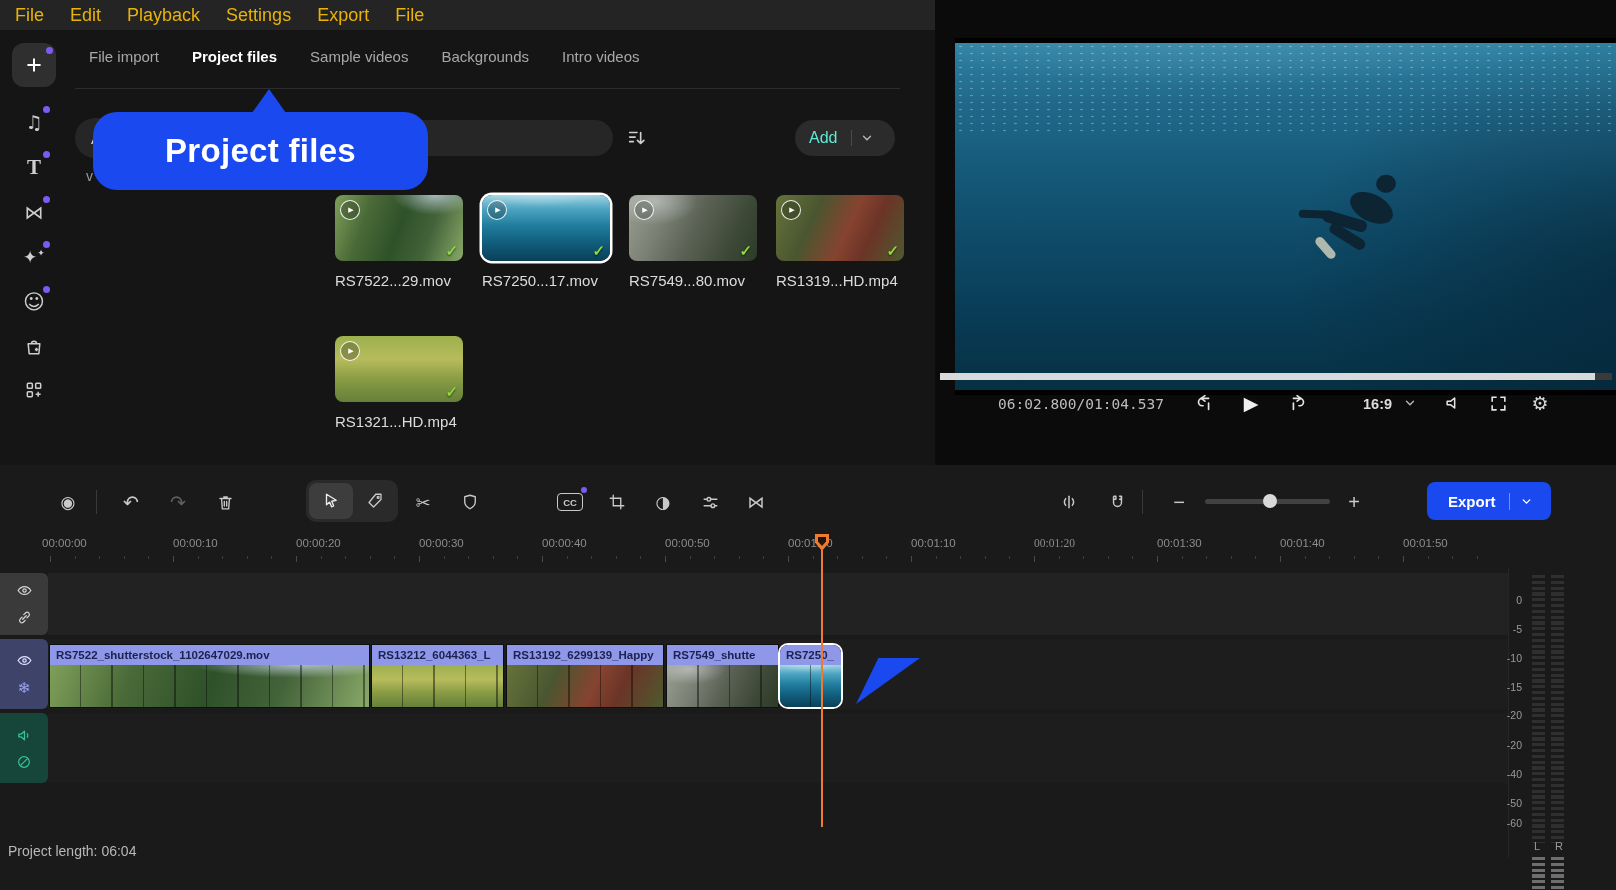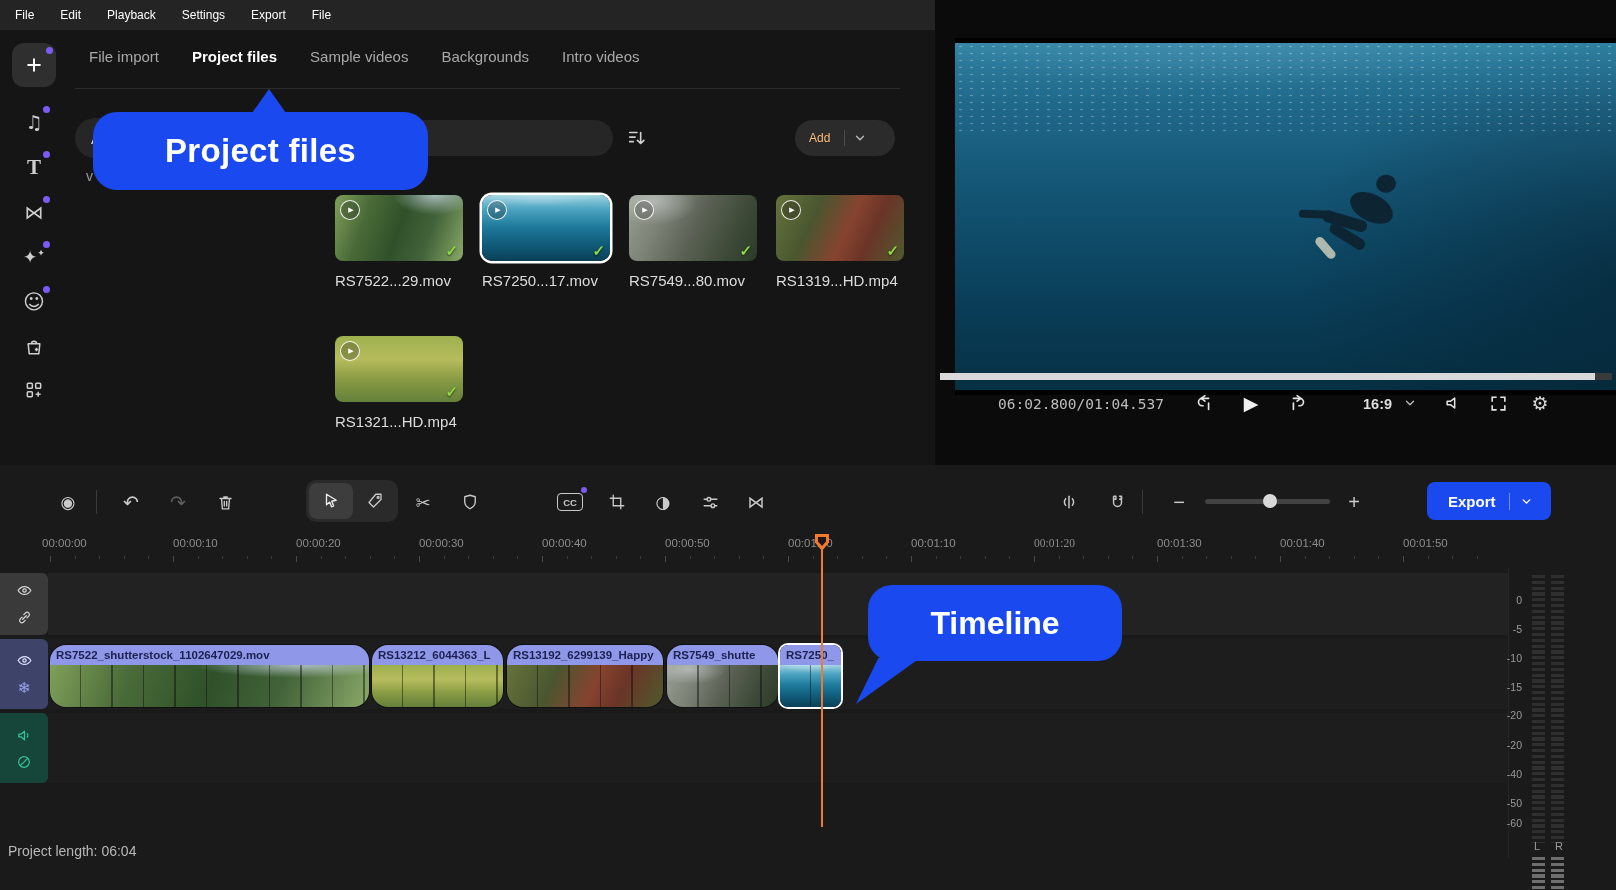--- a/index.html
+++ b/index.html
@@ -2,40 +2,40 @@
 <html><head>
 <meta charset="utf-8">
 <style>
   *{margin:0;padding:0;box-sizing:border-box}
   html,body{background:#000;font-family:"Liberation Sans",sans-serif;}
   #app{position:relative;width:1616px;height:890px;background:#141414;overflow:hidden;
        --accent:#1a49ef;--playhead:#ef7a30;--cliphdr:#8e97e8;--check:#8ddc3f;--badge:#7c5bf2;--audiogrn:#37c392;}
   svg{display:block}
   
   #menubar{position:absolute;left:0;top:0;width:935px;height:30px;background:#242424;display:flex;align-items:center;padding-left:15px;gap:26px;z-index:20}
-  .menu-item{font-size:12px;color:#ffffff;cursor:default}
+  .menu-item{font-size:18px;color:#eab308;cursor:default}
   
   #sidebar{position:absolute;left:0;top:30px;width:68px;height:435px;background:#151515;z-index:5}
   .side-item{position:absolute;left:17px;width:34px;height:34px;display:flex;align-items:center;justify-content:center;color:#cfcfcf}
   .side-item .badge{position:absolute;right:1px;top:1px;width:7px;height:7px;border-radius:50%;background:var(--badge)}
   #side-media{left:12px;top:13px;width:44px;height:44px;background:#2f2f2f;border-radius:12px}
   #side-media .badge{right:3px;top:4px}
   .glyph{font-family:"DejaVu Sans",sans-serif;}
   
   #media-panel{position:absolute;left:0;top:30px;width:935px;height:435px;background:#151515}
   #tabs{position:absolute;left:89px;top:18px;display:flex;gap:33px}
   .tab{font-size:15px;color:#a8a8a8;cursor:pointer;white-space:nowrap}
   .tab.active{color:#fff;font-weight:bold}
   #tab-divider{position:absolute;left:75px;top:58px;width:825px;height:1px;background:#2c2c2c}
   #filter-chip{position:absolute;left:75px;top:88px;width:120px;height:40px;border-radius:20px;background:#262626;color:#ddd;font-size:15px;display:flex;align-items:center;padding-left:16px;z-index:1}
   #search-box{position:absolute;left:150px;top:90px;width:463px;height:36px;border-radius:18px;background:#262626;z-index:1}
   #partial-v{position:absolute;left:86px;top:138px;color:#9a9a9a;font-size:14px;z-index:1}
   #sort-btn{position:absolute;left:626px;top:97px;width:24px;height:24px;color:#cfcfcf}
   #add-group{position:absolute;left:795px;top:90px;width:100px;height:36px;border-radius:18px;background:#2b2b2b;display:flex;align-items:center}
-  #add-label{flex:0 0 auto;color:#fdba74;font-size:12px;padding-left:14px}
+  #add-label{flex:0 0 auto;color:#5eead4;font-size:16px;padding-left:14px}
   #add-group .vdiv{width:1px;height:16px;background:#4a4a4a;margin-left:14px}
   #add-chevron{width:30px;display:flex;justify-content:center;color:#bbb}
   
   .thumb-wrap{position:absolute;width:128px}
   .thumb{position:relative;width:128px;height:66px;border-radius:8px;overflow:hidden}
   .thumb.selected{box-shadow:0 0 0 2.5px #fff;border-radius:10px}
   .playbadge{position:absolute;left:5px;top:5px;width:20px;height:20px;border:1.4px solid rgba(255,255,255,.9);border-radius:50%;background:rgba(15,15,15,.25);color:#fff;font-size:7px;display:flex;align-items:center;justify-content:center;padding-left:2px}
   .thumbcheck{position:absolute;right:5px;bottom:1px;color:var(--check);font-size:15px;font-weight:bold;text-shadow:0 1px 2px rgba(0,0,0,.6)}
   .fname{margin-top:11px;font-size:15px;color:#dcdcdc;white-space:nowrap}
   
@@ -79,21 +79,21 @@
   #export-chevron{width:34px;display:flex;justify-content:center;color:#fff}
   
   .ruler-label{position:absolute;top:72px;font-size:11.5px;color:#8c8c8c;white-space:nowrap}
   .tick{position:absolute;background:#3c3c3c;width:1px}
   
   .row-strip{position:absolute;left:48px;width:1460px;background:#1d1d1d}
   .trk-head{position:absolute;left:0;width:48px;border-radius:0 6px 6px 0;display:flex;flex-direction:column;align-items:center;justify-content:center;gap:10px}
   #head-1{top:108px;height:62px;background:#3a3a3a;color:#d5d5d5}
   #head-2{top:174px;height:70px;background:#3e4369;color:#dfe3ff}
   #head-3{top:248px;height:70px;background:#16453a;color:var(--audiogrn)}
-  .clip{position:absolute;top:180px;height:62px;border-radius:16px;overflow:hidden;z-index:2;box-shadow:0 0 0 1px rgba(0,0,0,.45)}
+  .clip{position:absolute;top:180px;height:62px;border-radius:0;overflow:hidden;z-index:2;box-shadow:0 0 0 1px rgba(0,0,0,.45)}
   .clip.selected{box-shadow:0 0 0 2px #fff;border-radius:8px}
   .clip-hdr{height:20px;background:var(--cliphdr);color:#1c2150;font-size:11.5px;font-weight:bold;line-height:20px;padding:0 6px;white-space:nowrap;overflow:hidden}
   .clip-body{height:42px;position:relative}
   .clip-body::after{content:"";position:absolute;inset:0;background:repeating-linear-gradient(90deg,rgba(0,0,0,0) 0 30px,rgba(8,8,8,.45) 30px 31.5px)}
   #playhead-pin{position:absolute;left:815px;top:69px;width:14px;height:17px;background:var(--playhead);clip-path:polygon(0 0,100% 0,100% 50%,50% 100%,0 50%);z-index:6}
   #playhead-pin::after{content:"";position:absolute;left:3px;top:3px;width:8px;height:9px;background:#20160e;clip-path:polygon(0 0,100% 0,100% 50%,50% 100%,0 50%)}
   #playhead-line{position:absolute;left:821px;top:69px;width:1.6px;height:293px;background:var(--playhead);z-index:5}
   
   #meter-divider{position:absolute;left:1508px;top:103px;width:1px;height:290px;background:#262626}
   .meter-label{position:absolute;width:34px;text-align:right;font-size:10.5px;color:#9a9a9a}
@@ -528,21 +528,18 @@
         <span class="meter-label" style="left: 1488px; top: 244px;">-20</span>
         <span class="meter-label" style="left: 1488px; top: 274px;">-20</span>
         <span class="meter-label" style="left: 1488px; top: 303px;">-40</span>
         <span class="meter-label" style="left: 1488px; top: 332px;">-50</span>
         <span class="meter-label" style="left: 1488px; top: 352px;">-60</span>
         <span class="meter-ch" style="left: 1534px;">L</span>
         <span class="meter-ch" style="left: 1555px;">R</span>
       </div>
 
     <div id="callout-tl-tail"></div>
-    <div class="callout" id="callout-tl">
-      <span>Timeline</span>
-    </div>
 
     <footer id="status-bar">
       <span>Project length: 06:04</span>
     </footer>
   </section>
 </div>
 
 </body></html>

